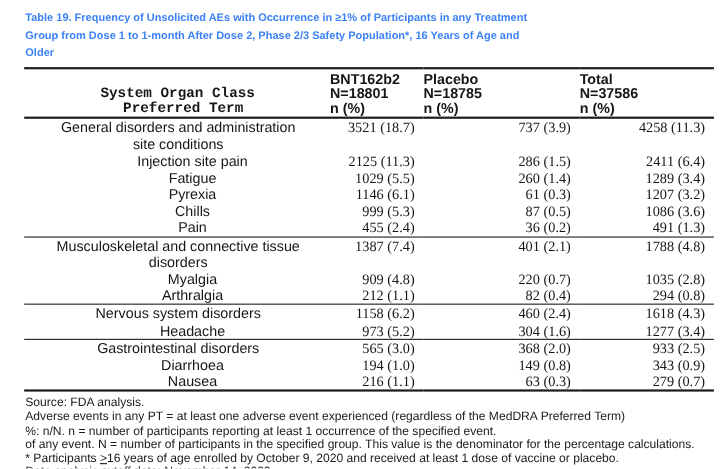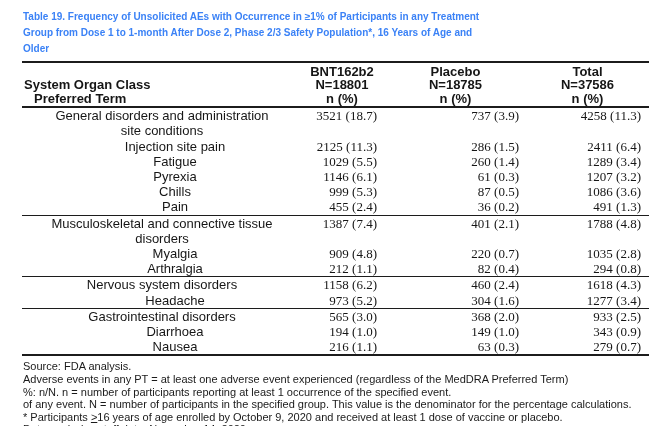--- a/index.html
+++ b/index.html
@@ -24,25 +24,25 @@
     border-top:2px solid #1c1c1c;
     border-bottom:2px solid #1c1c1c;
     font-size:13px;
   }
   col.c1 { width:278px; }
   col.c2 { width:85px; }
   col.c3 { width:142px; }
   col.c4 { width:122px; }
 
   thead th {
-    font-weight:bold; text-align:center;
+    font-weight:bold; text-align:left;
     padding:0 1px 0 0; line-height:13.4px;
     vertical-align:bottom; white-space:nowrap;
   }
-  thead th.left { text-align:left; padding-left:2px; }
+  thead th.left { text-align:center; padding-left:2px;font-family:Liberation Mono, monospace; }
   thead th.left.pt-indent { padding-left:12px; }
   thead tr.hrow1 th { padding-top:2px; }
   thead tr.hrow3 th { padding-bottom:1px; }
   thead { border-bottom:2px solid #1c1c1c; }
 
   tbody td {
     line-height:15.2px; vertical-align:top;
     padding:0; white-space:nowrap;
   }
   tbody td.lbl { text-align:center; padding-left:2px; }
@@ -166,21 +166,21 @@
 
       <tr class="rule-above">
         <td class="lbl soc">Gastrointestinal disorders</td>
         <td class="num">565 (3.0)</td>
         <td class="num">368 (2.0)</td>
         <td class="num">933 (2.5)</td>
       </tr>
       <tr>
         <td class="lbl pt">Diarrhoea</td>
         <td class="num">194 (1.0)</td>
-        <td class="num">149 (1.0)</td>
+        <td class="num">149 (0.8)</td>
         <td class="num">343 (0.9)</td>
       </tr>
       <tr>
         <td class="lbl pt">Nausea</td>
         <td class="num">216 (1.1)</td>
         <td class="num">63 (0.3)</td>
         <td class="num">279 (0.7)</td>
       </tr>
 
     </tbody>

